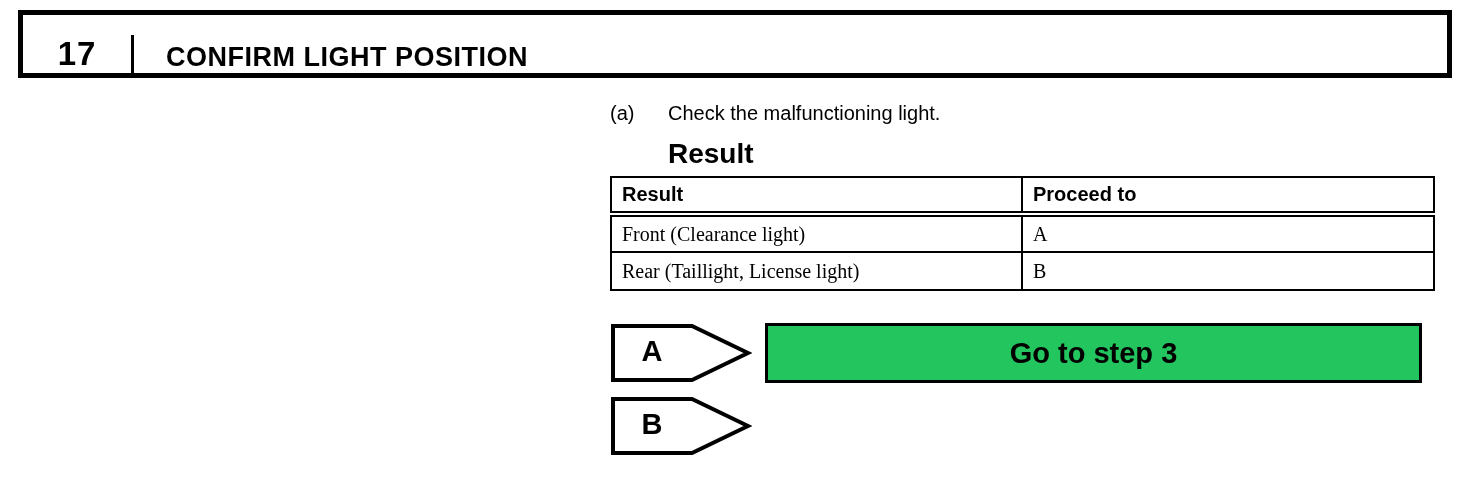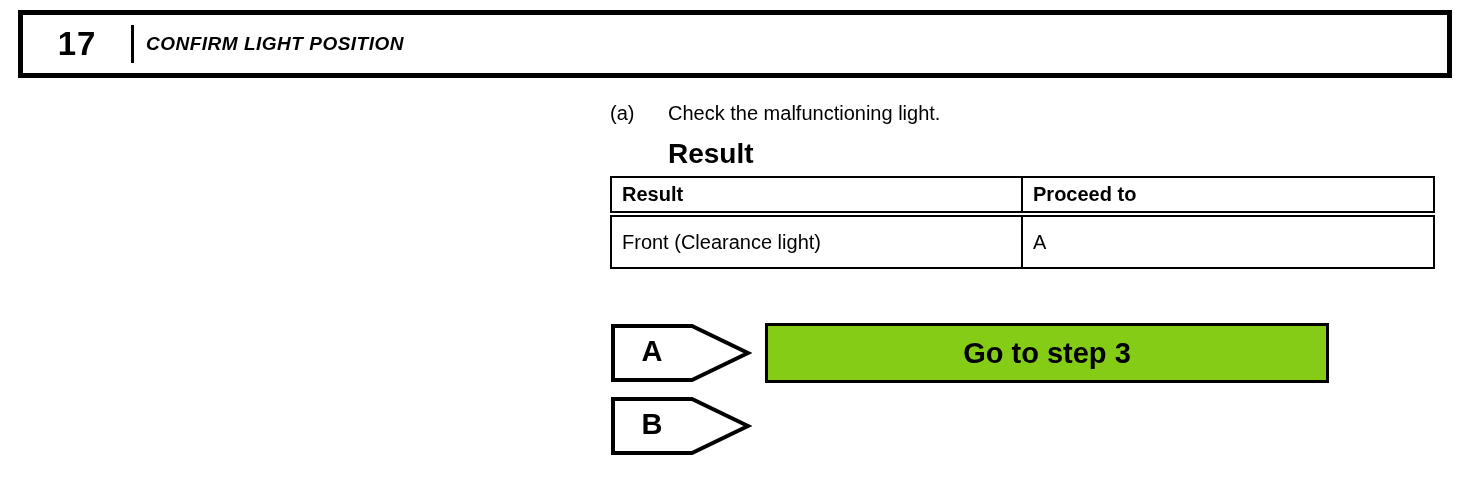--- a/index.html
+++ b/index.html
@@ -20,42 +20,41 @@
   
   .step-header {
     position: absolute;
     left: 18px;
     top: 10px;
     width: 1434px;
     height: 68px;
     border: 5px solid #000000;
     box-sizing: border-box;
     display: flex;
-    align-items: center;
+    align-items: flex-end;
     background: #ffffff;
   }
   .step-number {
     width: 108px;
     border-right: 3px solid #000000;
     display: flex;
     align-items: center;
     justify-content: center;
     font-size: 33px;
     font-weight: bold;
     letter-spacing: 1px;
   }
   .step-title {
     flex: 1;
     display: flex;
     align-items: center;
-    padding-left: 12px;
-    font-size: 19px;
+    padding-left: 32px;
+    font-size: 27px;
     font-weight: bold;
     letter-spacing: 0.5px;
-    font-style: italic;
   }
 
   
   .instruction-line {
     position: absolute;
     left: 610px;
     top: 102px;
     font-size: 20px;
     white-space: nowrap;
   }
@@ -88,21 +87,22 @@
     font-size: 20px;
     box-sizing: border-box;
   }
   .result-table th {
     font-weight: bold;
     border-bottom: 6px double #000000;
     height: 34px;
   }
   .result-table td {
     font-weight: normal;
-    height: 54px;
+    height: 38px;
+    font-family: Liberation Serif, serif;
   }
   .col-result { width: 412px; }
   .col-proceed { width: 413px; margin-left: 44px; }
 
   
   .branch-arrow {
     position: absolute;
     left: 610px;
     width: 142px;
     height: 60px;
@@ -120,30 +120,30 @@
     height: 57px;
     display: flex;
     align-items: center;
     justify-content: center;
     font-size: 29px;
     font-weight: bold;
   }
   .action-box {
     position: absolute;
     left: 765px;
-    width: 564px;
+    width: 657px;
     height: 60px;
     border: 3px solid #000000;
     box-sizing: border-box;
     display: flex;
     align-items: center;
     justify-content: center;
     font-size: 29px;
     font-weight: bold;
-    background: #84cc16;
+    background: #22c55e;
   }
   .row-a { top: 323px; }
   .row-b { top: 396px; }
 </style>
 </head>
 <body>
 
 <div class="page">
 
   <div class="step-header">
@@ -162,20 +162,24 @@
       <tr>
         <th class="col-result">Result</th>
         <th class="col-proceed">Proceed to</th>
       </tr>
     </thead>
     <tbody>
       <tr>
         <td>Front (Clearance light)</td>
         <td>A</td>
       </tr>
+      <tr>
+        <td>Rear (Taillight, License light)</td>
+        <td>B</td>
+      </tr>
     </tbody>
   </table>
 
   <div class="branch-arrow row-a">
     <svg width="142" height="60" viewBox="0 0 142 60">
       <polygon points="3,3 82,3 138,30 82,57 3,57" fill="#ffffff" stroke="#000000" stroke-width="4" stroke-linejoin="miter"></polygon>
     </svg>
     <span class="branch-letter">A</span>
   </div>
   <div class="action-box row-a">Go to step 3</div>

